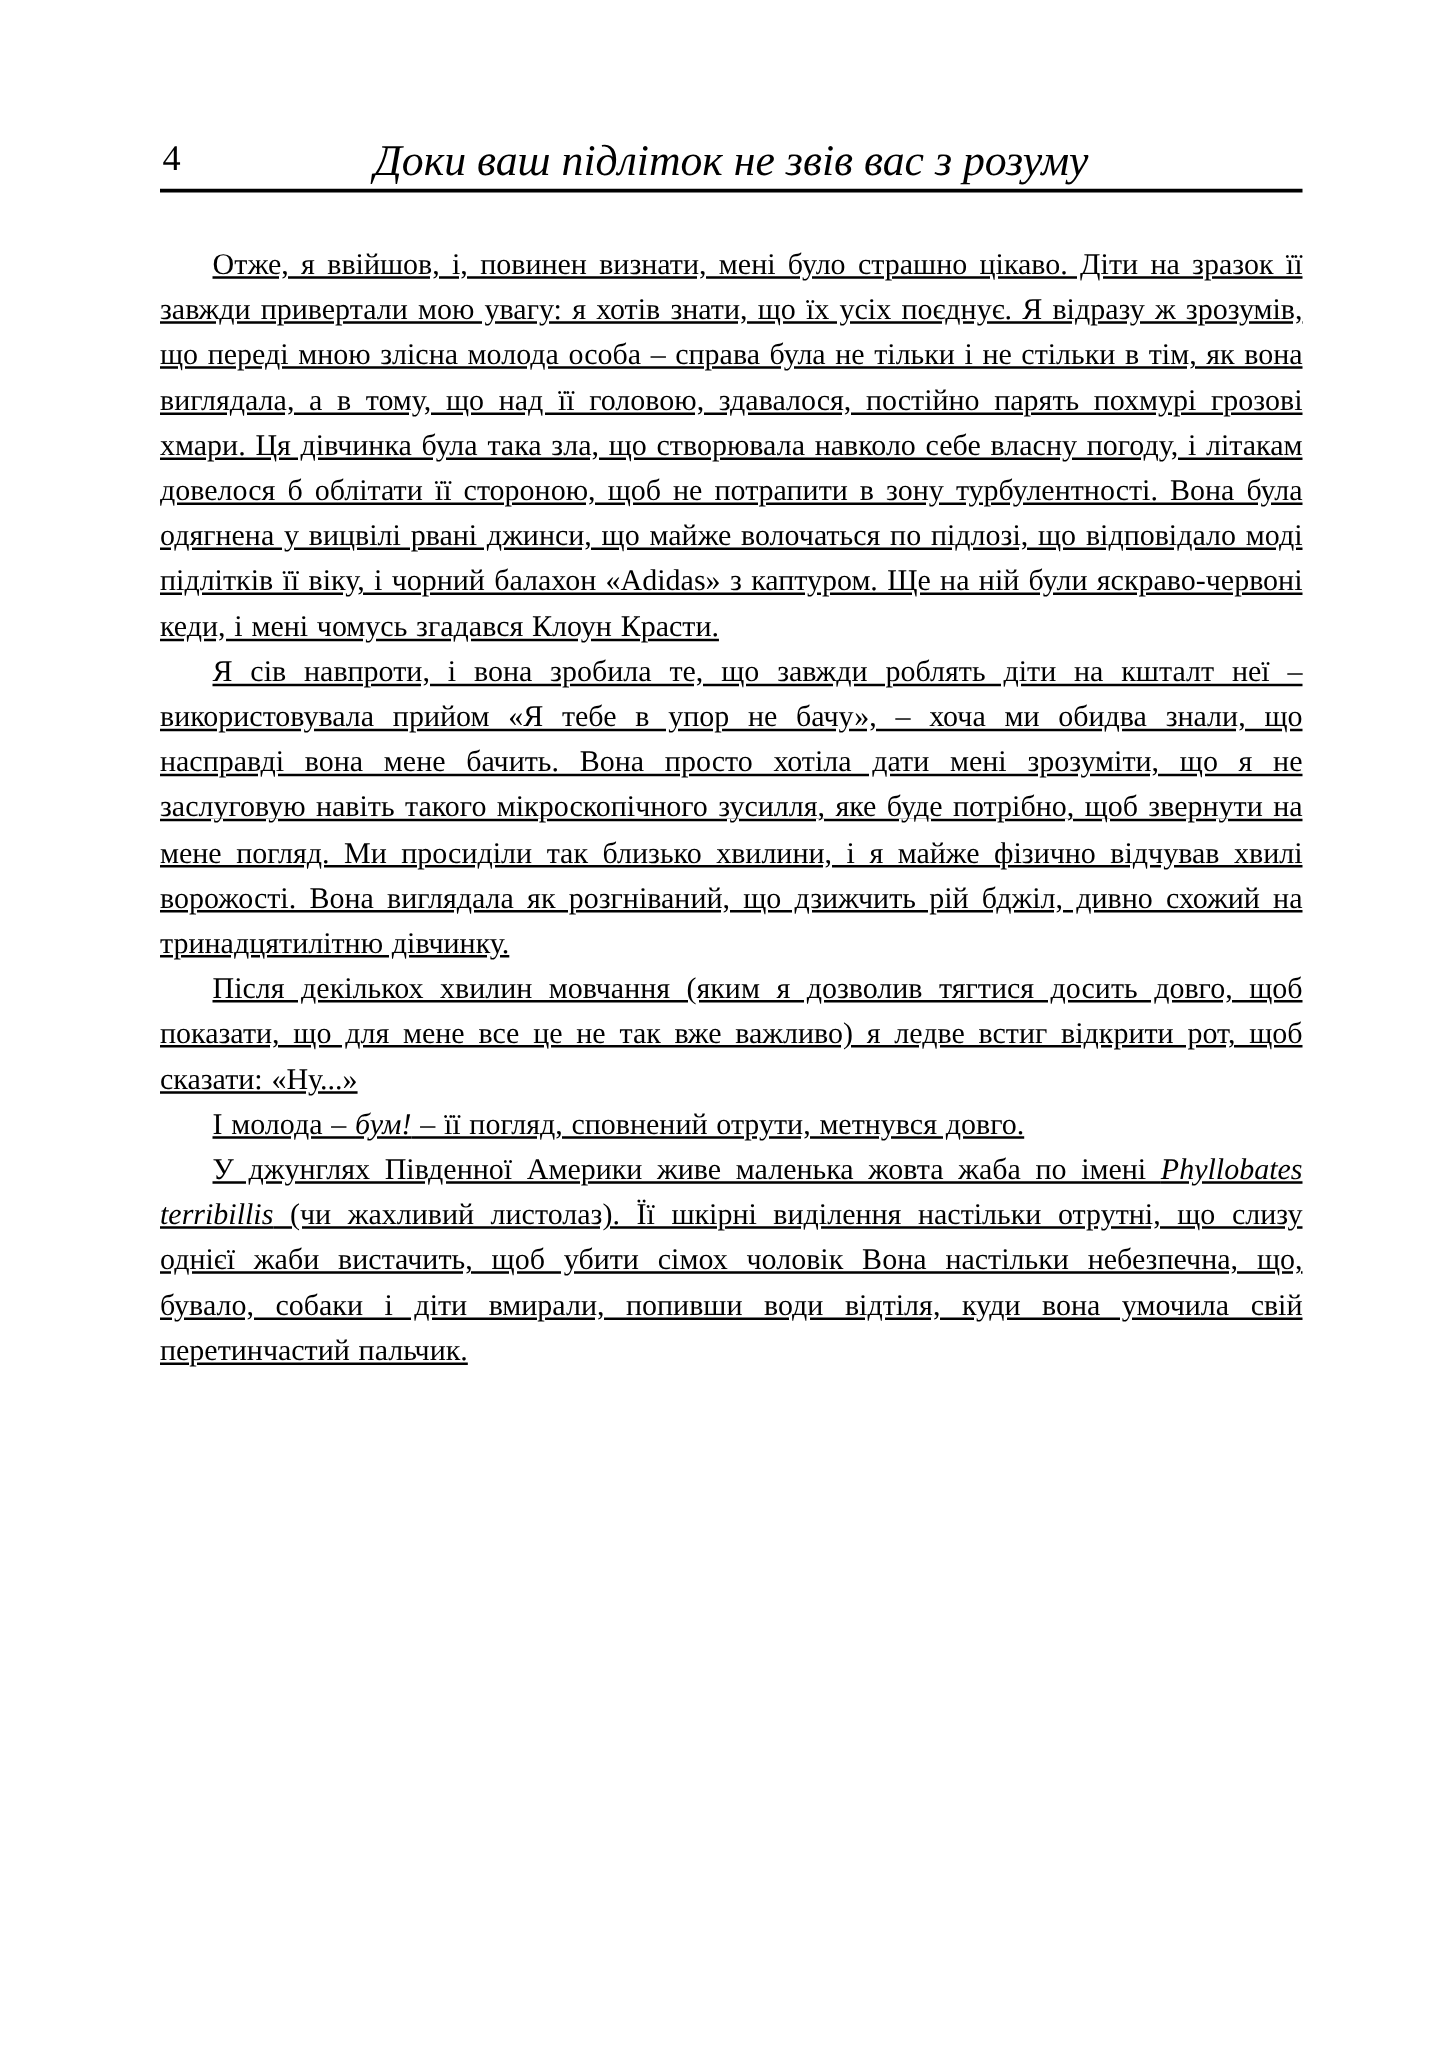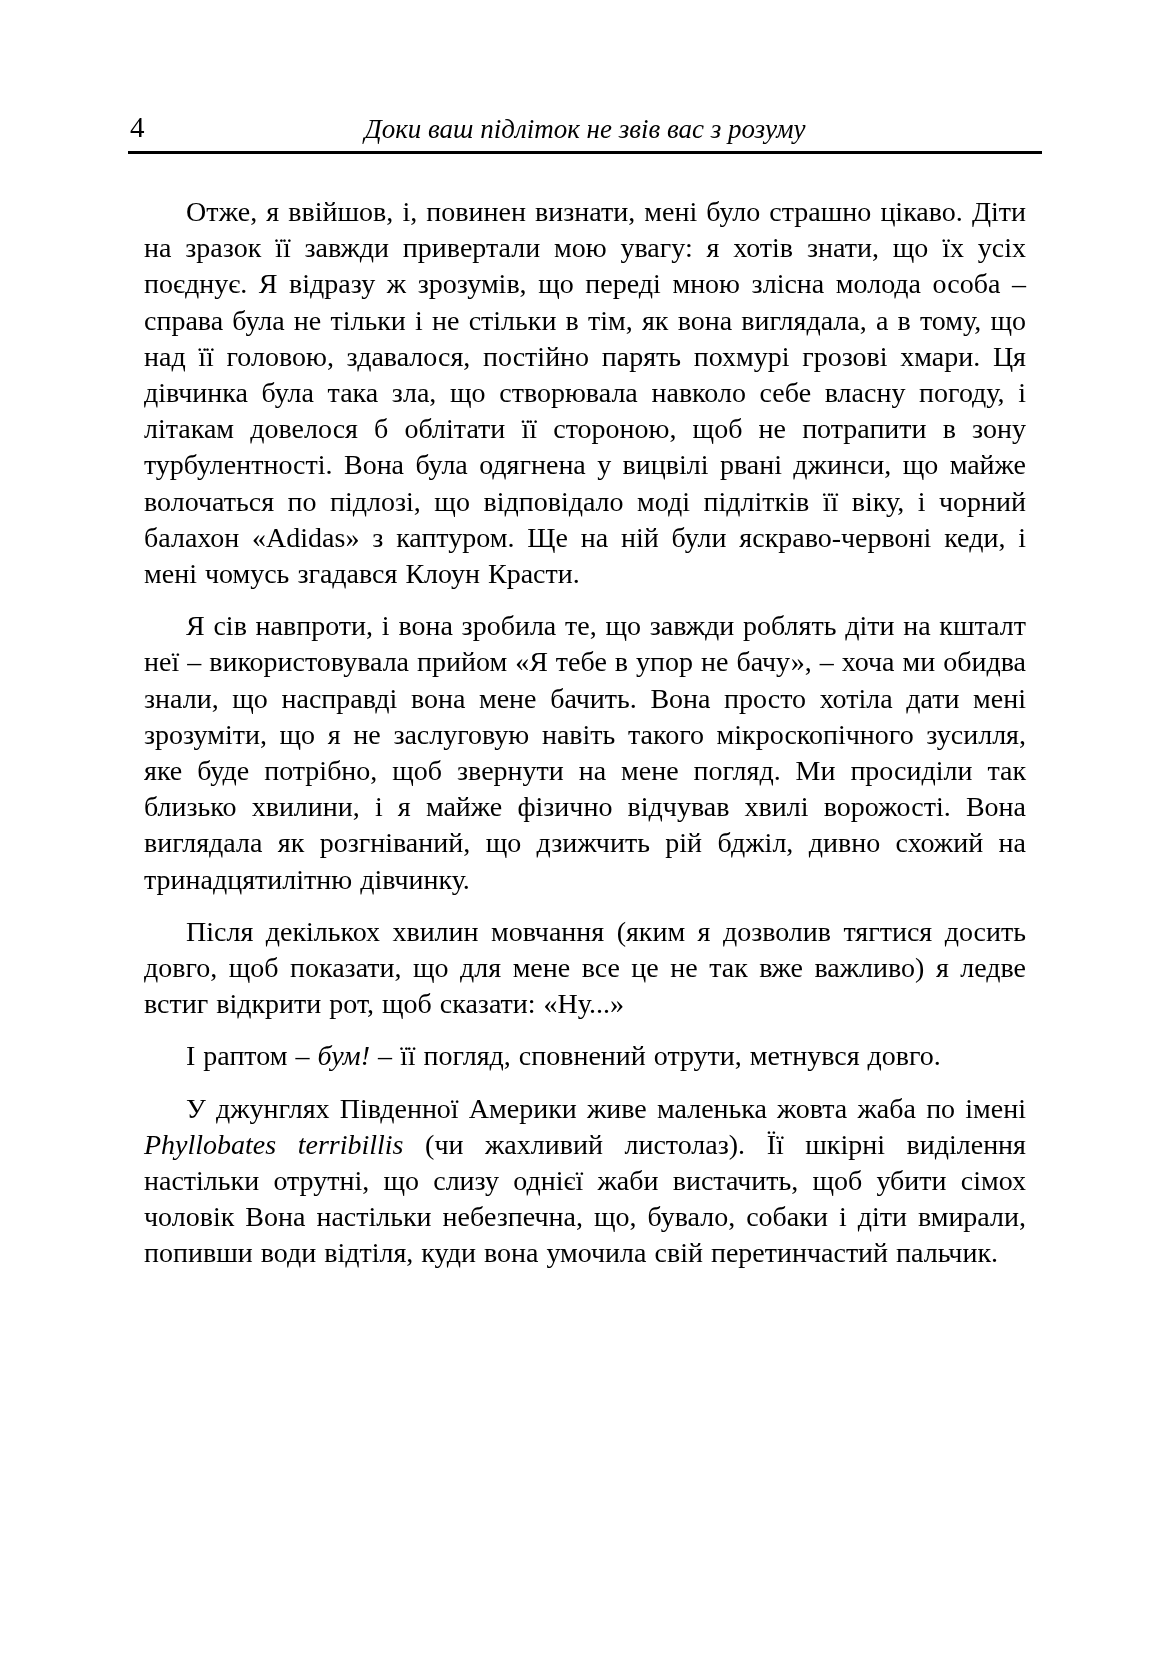--- a/index.html
+++ b/index.html
@@ -30,39 +30,40 @@
     position: absolute;
     left: 2px;
     top: 4px;
     font-size: 29px;
     line-height: 34px;
     font-style: normal;
   }
   .running-title {
     text-align: center;
     font-style: italic;
-    font-size: 27px;
+    font-size: 35px;
     line-height: 34px;
     padding-top: 6px;
   }
   .header-rule {
     height: 0;
     border-bottom: 3px solid #000000;
     margin-top: 5px;
   }
   .page-body {
     margin-top: 44px;
   }
   .page-body p {
-    margin: 16px;
-    font-size: 28px;
+    margin: 0;
+    font-size: 24px;
     line-height: 36.2px;
     text-align: justify;
     text-indent: 42px;
     word-spacing: 1px;
+    text-decoration: underline;
   }
   .it {
     font-style: italic;
   }
 </style>
 </head>
 <body>
 
 <div class="page">
   <div class="content">
@@ -70,18 +71,18 @@
     <div class="page-header">
       <div class="page-number">4</div>
       <div class="running-title">Доки ваш підліток не звів вас з розуму</div>
       <div class="header-rule"></div>
     </div>
 
     <div class="page-body" id="page-body">
         <p><span>Отже, я ввійшов, і, повинен визнати, мені було страшно цікаво. Діти на зразок її завжди привертали мою увагу: я хотів знати, що їх усіх поєднує. Я відразу ж зрозумів, що переді мною злісна молода особа – справа була не тільки і не стільки в тім, як вона виглядала, а в тому, що над її головою, здавалося, постійно парять похмурі грозові хмари. Ця дівчинка була така зла, що створювала навколо себе власну погоду, і літакам довелося б облітати її стороною, щоб не потрапити в зону турбулентності. Вона була одягнена у вицвілі рвані джинси, що майже волочаться по підлозі, що відповідало моді підлітків її віку, і чорний балахон «Adidas» з каптуром. Ще на ній були яскраво-червоні кеди, і мені чомусь згадався Клоун Красти.</span></p>
         <p><span>Я сів навпроти, і вона зробила те, що завжди роблять діти на кшталт неї – використовувала прийом «Я тебе в упор не бачу», – хоча ми обидва знали, що насправді вона мене бачить. Вона просто хотіла дати мені зрозуміти, що я не заслуговую навіть такого мікроскопічного зусилля, яке буде потрібно, щоб звернути на мене погляд. Ми просиділи так близько хвилини, і я майже фізично відчував хвилі ворожості. Вона виглядала як розгніваний, що дзижчить рій бджіл, дивно схожий на тринадцятилітню дівчинку.</span></p>
         <p><span>Після декількох хвилин мовчання (яким я дозволив тягтися досить довго, щоб показати, що для мене все це не так вже важливо) я ледве встиг відкрити рот, щоб сказати: «Ну...»</span></p>
-        <p><span>І раптом – </span><span class="it">бум!</span><span> – її погляд, сповнений отрути, метнувся довго.</span></p>
+        <p><span>І молода – </span><span class="it">бум!</span><span> – її погляд, сповнений отрути, метнувся довго.</span></p>
         <p><span>У джунглях Південної Америки живе маленька жовта жаба по імені </span><span class="it">Phyllobates terribillis</span><span>  (чи жахливий листолаз). Її шкірні виділення настільки отрутні, що слизу однієї жаби вистачить, щоб убити сімох чоловік Вона настільки небезпечна, що, бувало, собаки і діти вмирали, попивши води відтіля, куди вона умочила свій перетинчастий пальчик.</span></p>
       </div>
 
   </div>
 </div>
 
 </body></html>

